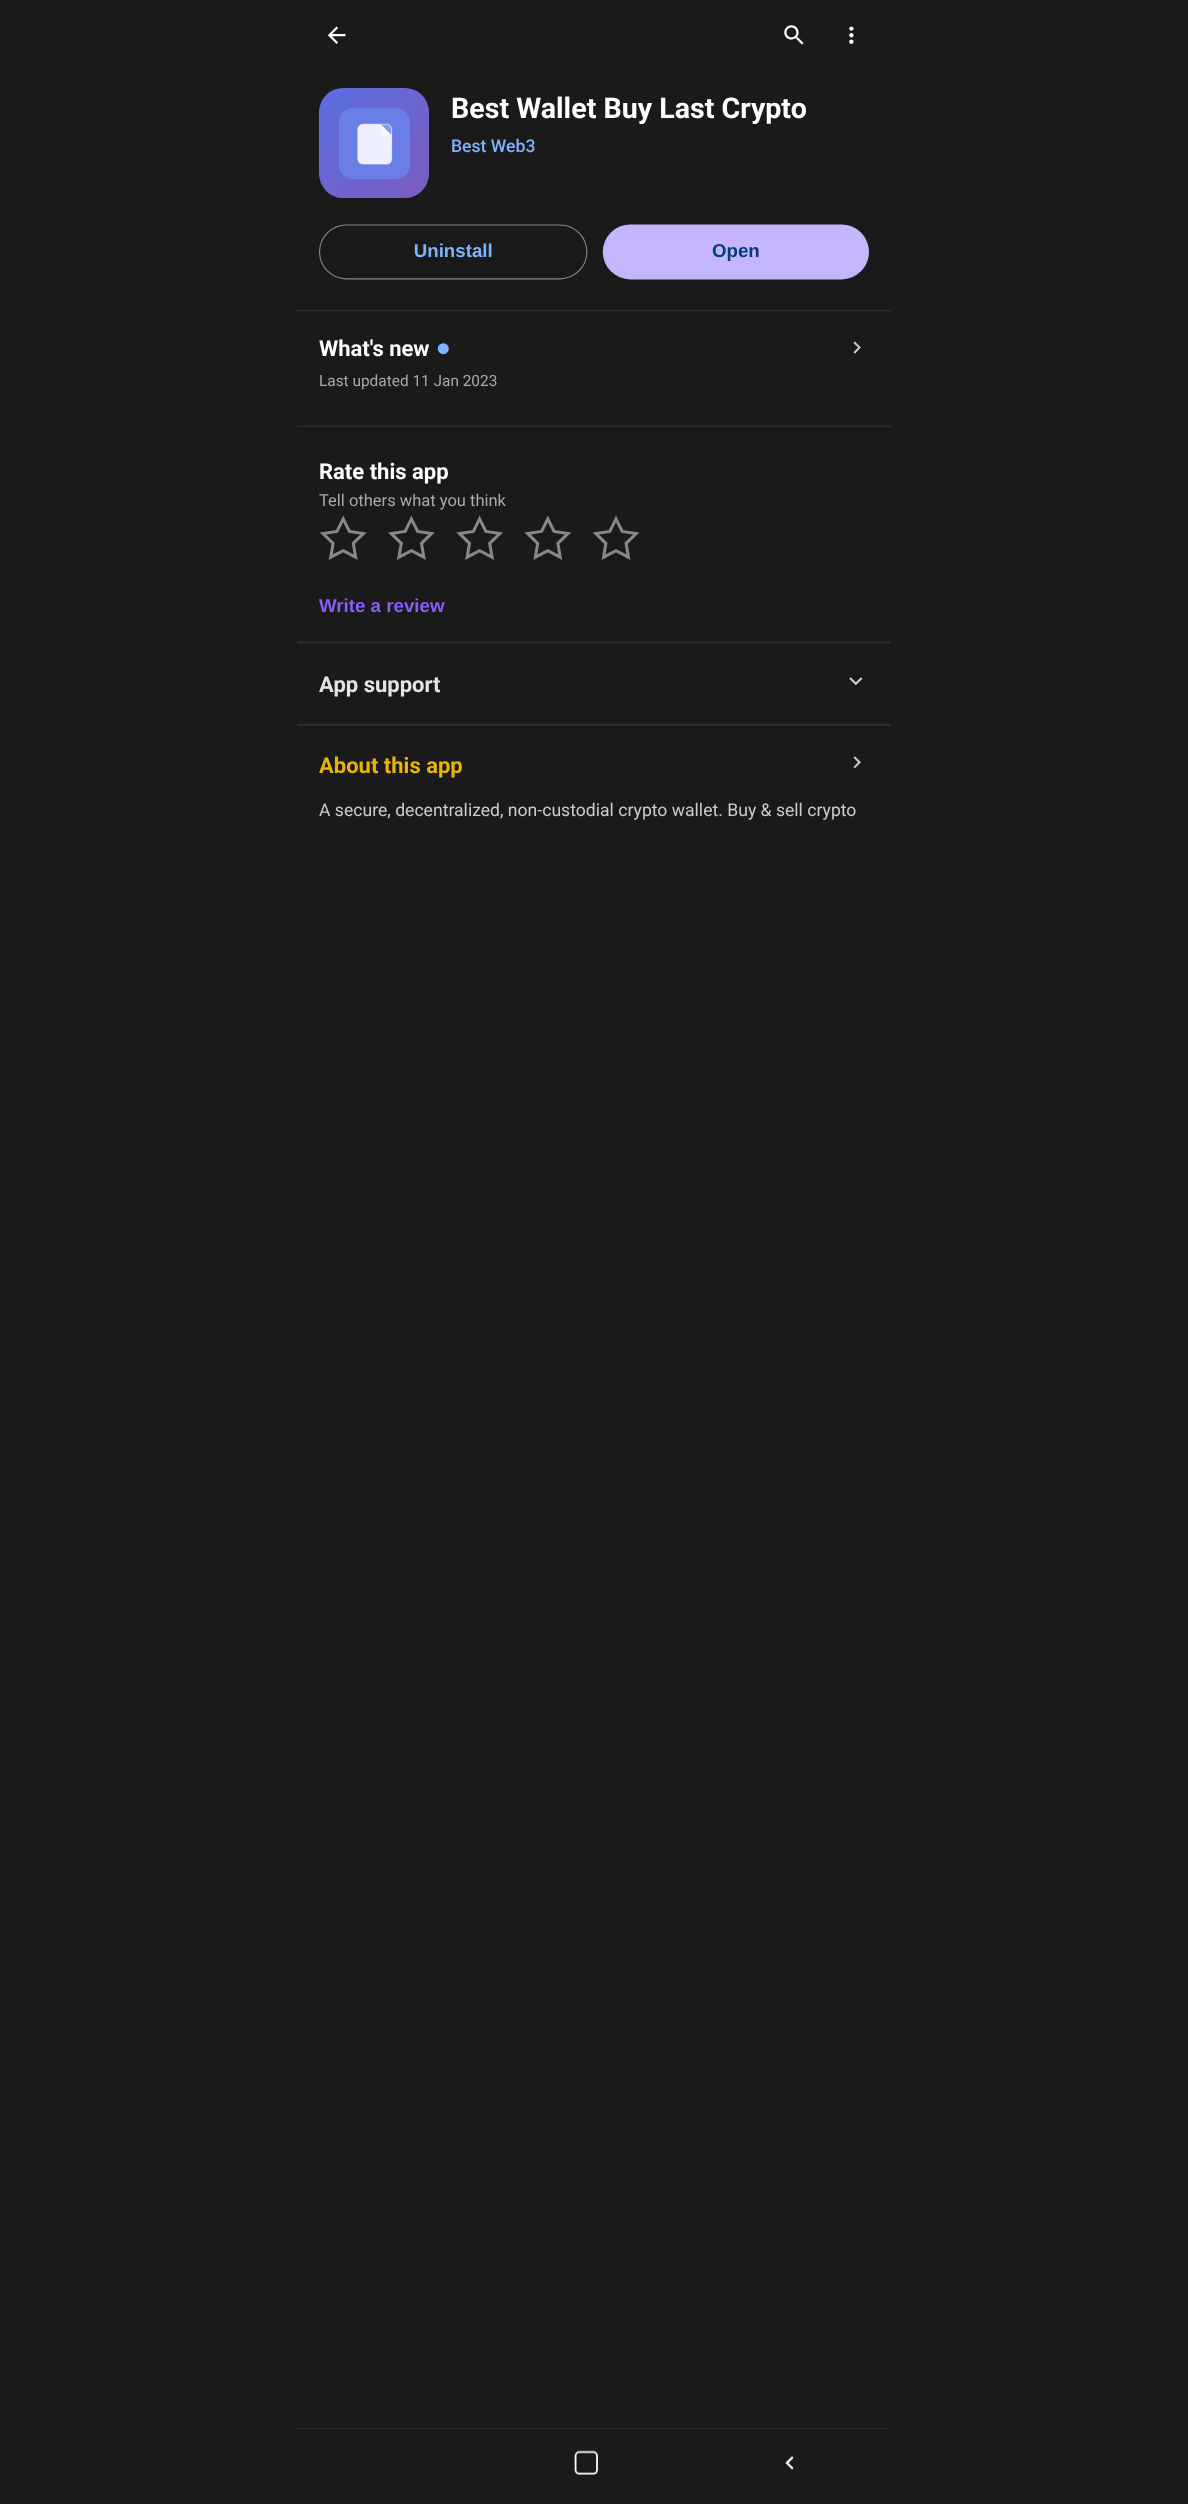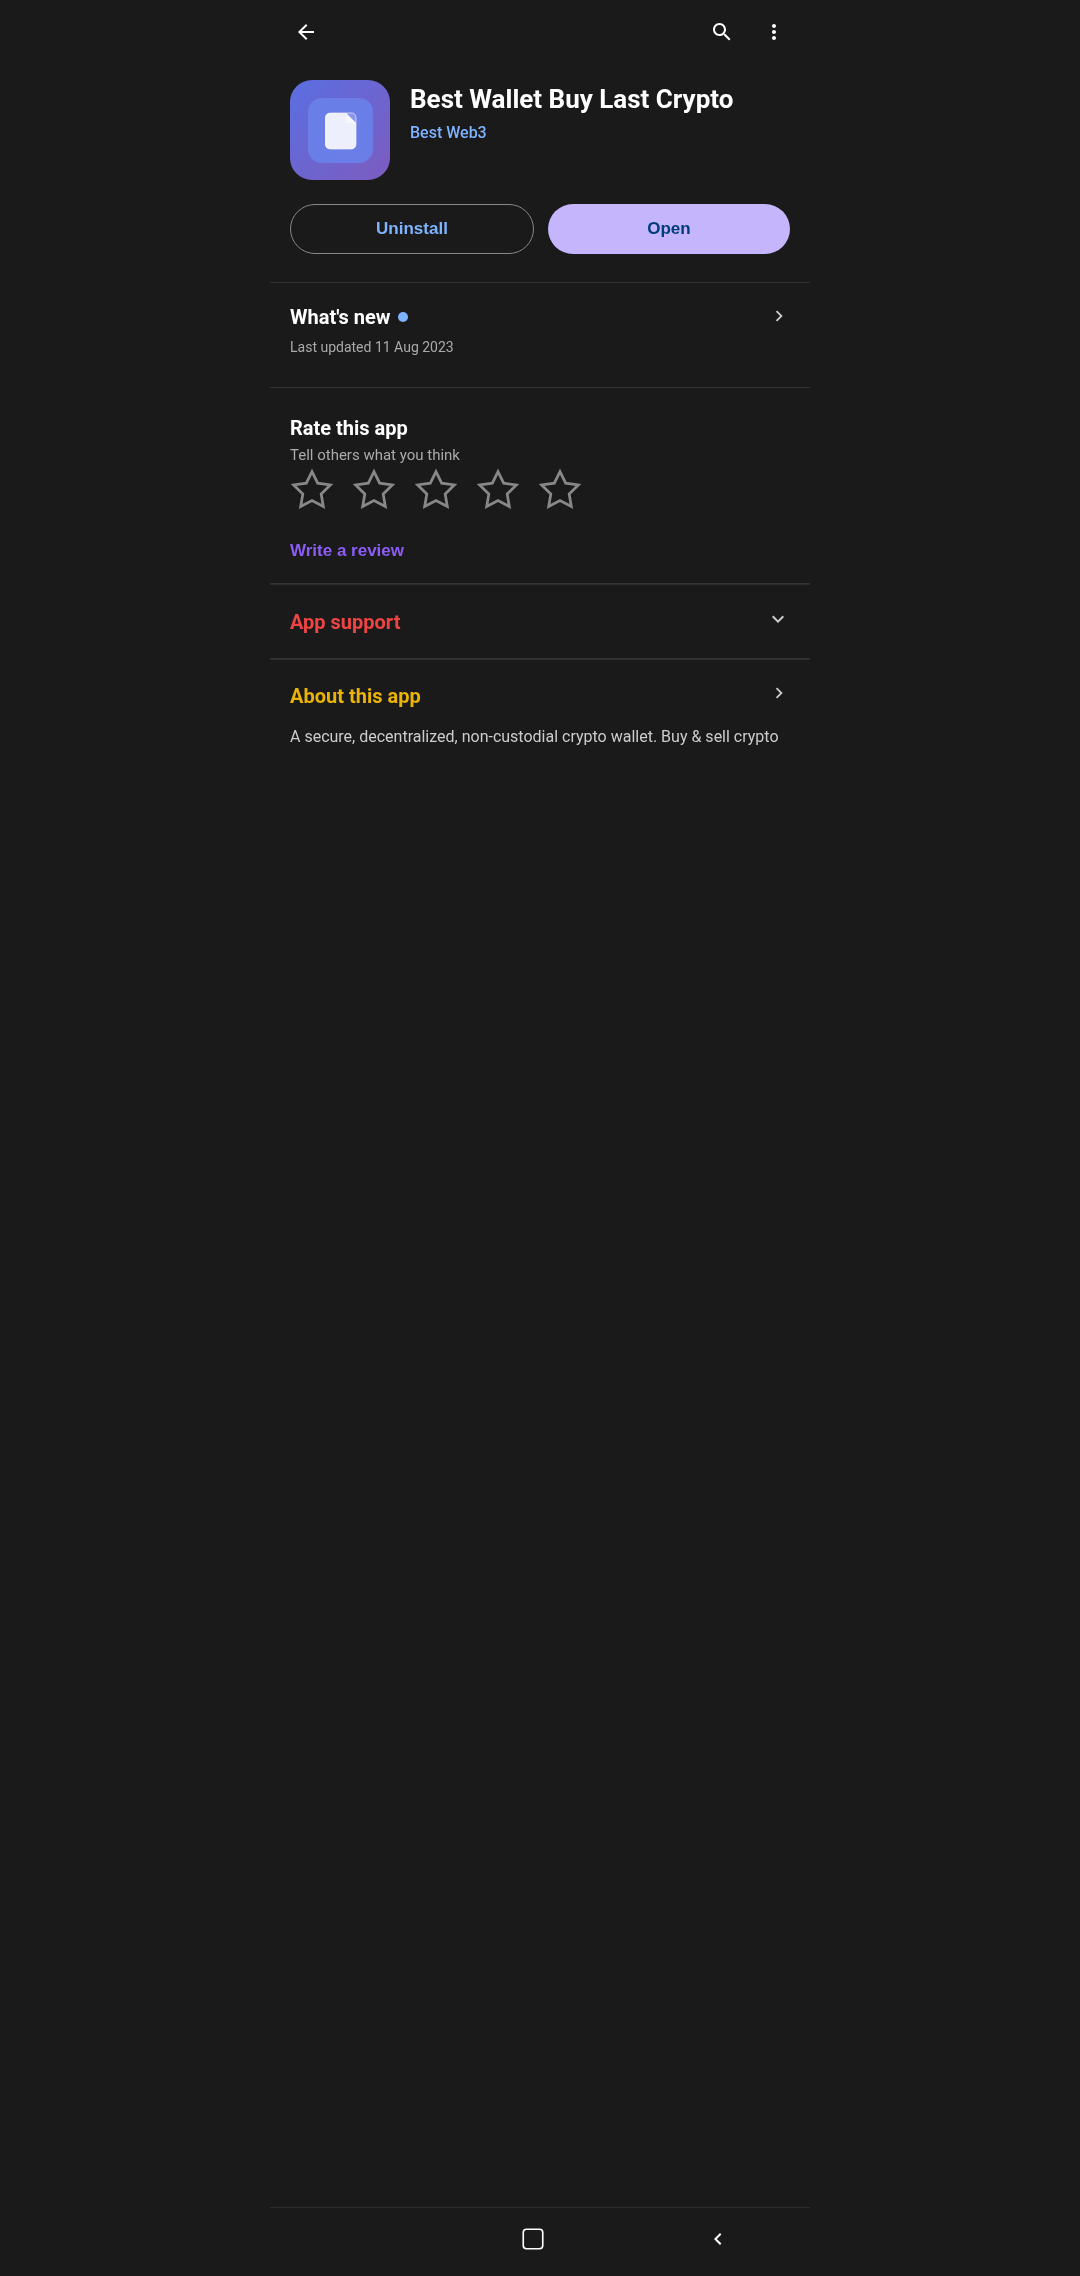--- a/index.html
+++ b/index.html
@@ -238,21 +238,21 @@
       border-top: 1px solid #2e2e2e;
       display: flex;
       justify-content: space-between;
       align-items: center;
       cursor: pointer;
     }
 
     .app-support-title {
       font-size: 20px;
       font-weight: 700;
-      color: #ef4444;
+      color: #e5e5e5;
     }
 
     .chevron-down {
       color: #cccccc;
       font-size: 20px;
     }
 
     
     .about-section {
       padding: 22px 20px 16px;
@@ -379,21 +379,21 @@
     <div class="section-title-row">
       <span class="section-title">What's new</span>
       <span class="blue-dot"></span>
     </div>
     <button class="arrow-btn" aria-label="See more">
       <svg width="22" height="22" viewBox="0 0 24 24" fill="#cccccc">
         <path d="M8.59 16.59L13.17 12 8.59 7.41 10 6l6 6-6 6-1.41-1.41z"></path>
       </svg>
     </button>
   </div>
-  <div class="last-updated">Last updated 11 Aug 2023</div>
+  <div class="last-updated">Last updated 11 Jan 2023</div>
 </div>
 
 <div class="divider"></div>
 
 <div class="rate-section">
   <div class="rate-title">Rate this app</div>
   <div class="rate-subtitle">Tell others what you think</div>
   <div class="stars-row">
     <button class="star-btn" aria-label="1 star">
       <svg width="44" height="44" viewBox="0 0 24 24" fill="none" stroke="#888888" stroke-width="1.5">

